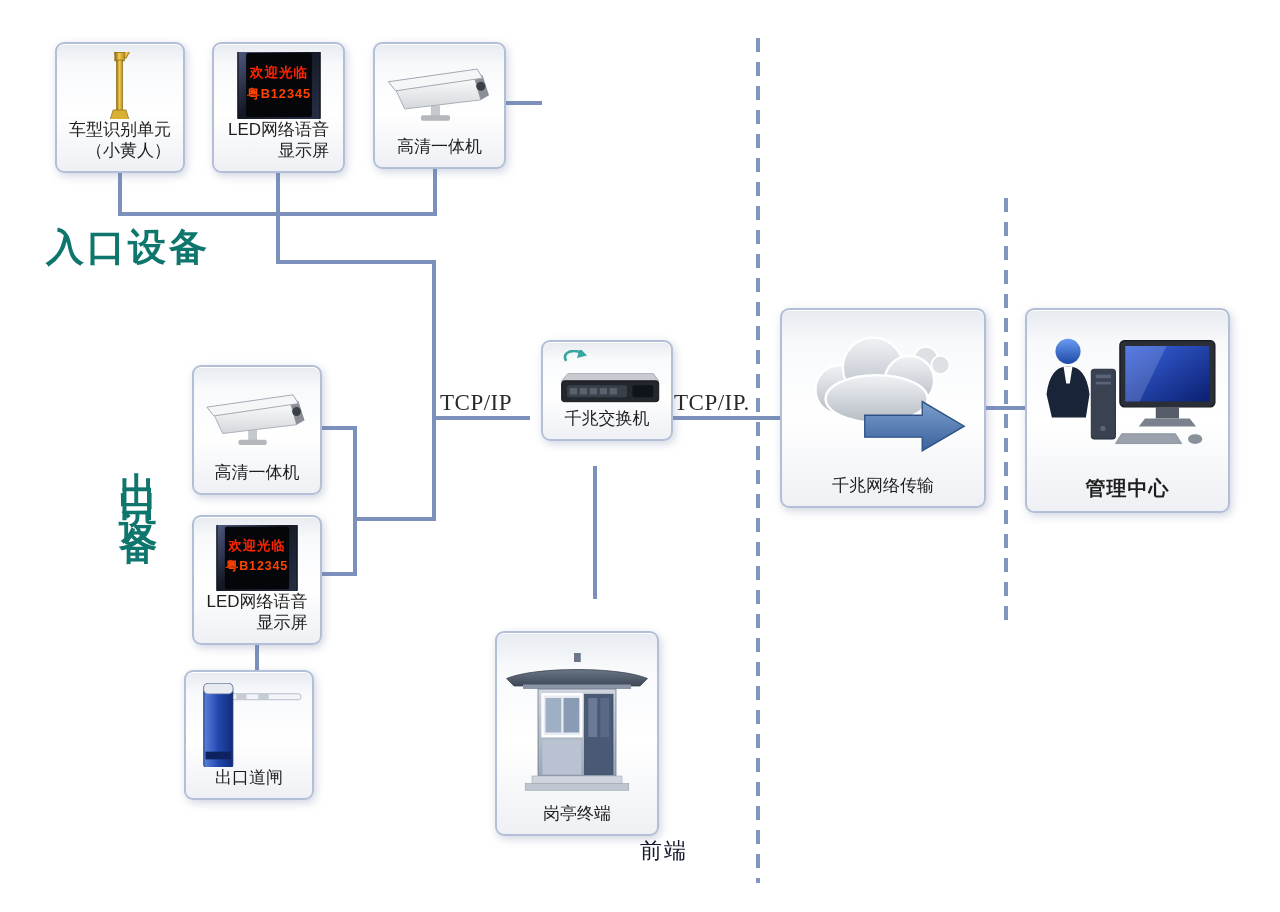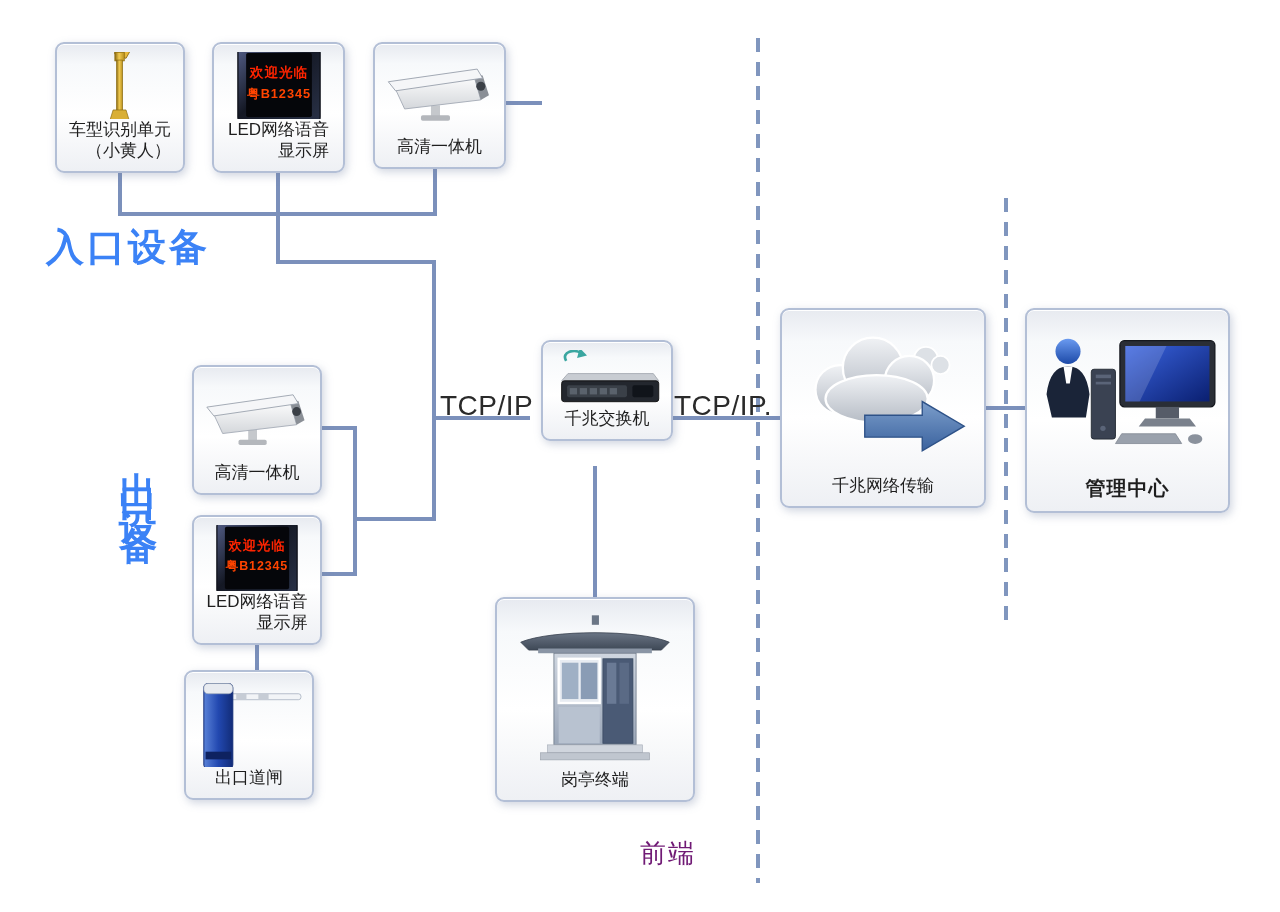--- a/index.html
+++ b/index.html
@@ -24,27 +24,27 @@
   .line { position:absolute; background:#7b90bb; }
   .h { height:4px; }
   .v { width:4px; }
   .dash {
     position:absolute; width:4px;
     background:repeating-linear-gradient(180deg,#8096be 0px,#8096be 14px,transparent 14px,transparent 24px);
   }
 
   
   .group-label {
-    position:absolute; font-size:38px; font-weight:bold; color:#3b82f6; letter-spacing:3px;
+    position:absolute; font-size:38px; font-weight:bold; color:#0f766e; letter-spacing:3px;
   }
   .vertical-label {
     writing-mode:vertical-rl; text-orientation:upright; letter-spacing:18px;
   }
-  .conn-label { position:absolute; font-size:28px; color:#2a2a2a; letter-spacing:0.5px; }
-  .frontend-label { position:absolute; font-size:26px; color:#701a75; letter-spacing:2px; }
+  .conn-label { position:absolute; font-size:23px; color:#2a2a2a; letter-spacing:0.5px;font-family:Liberation Serif, serif; }
+  .frontend-label { position:absolute; font-size:22px; color:#0f172a; letter-spacing:2px; }
 
   .led-text { font-weight:bold; letter-spacing:1px; }
 </style>
 </head>
 <body>
 
 <div class="stage">
 
   <svg width="0" height="0" style="position:absolute">
     <defs>
@@ -235,21 +235,21 @@
       </svg>
     </div>
     <div class="label">
       <div>千兆交换机</div>
     </div>
   </div>
 
   <div class="conn-label" style="left:440px;top:390px">TCP/IP</div>
   <div class="conn-label" style="left:674px;top:390px">TCP/IP.</div>
 
-  <div class="node" style="left:495px;top:597px;width:200px;height:205px">
+  <div class="node" style="left:495px;top:631px;width:164px;height:205px">
     <div class="icon">
       <svg viewBox="0 0 200 200" width="182" height="158">
         <rect x="96" y="8" width="9" height="12" fill="#6b7686"></rect>
         <path d="M6 42 C44 26 156 26 194 42 L184 52 L16 52 Z" fill="url(#roofG)" stroke="#37404d" stroke-width="1"></path>
         <rect x="28" y="50" width="144" height="6" fill="#8a95a5"></rect>
         <rect x="48" y="56" width="104" height="116" fill="url(#boothBody)" stroke="#6a7585" stroke-width="1"></rect>
         <rect x="54" y="63" width="52" height="56" fill="#e8ecf2" stroke="#ffffff" stroke-width="3"></rect>
         <rect x="58" y="68" width="21" height="46" fill="#9fb0c5"></rect>
         <rect x="82" y="68" width="21" height="46" fill="#8a9cb5"></rect>
         <rect x="110" y="63" width="38" height="107" fill="#4a5a75" stroke="#3a4a62" stroke-width="1"></rect>

